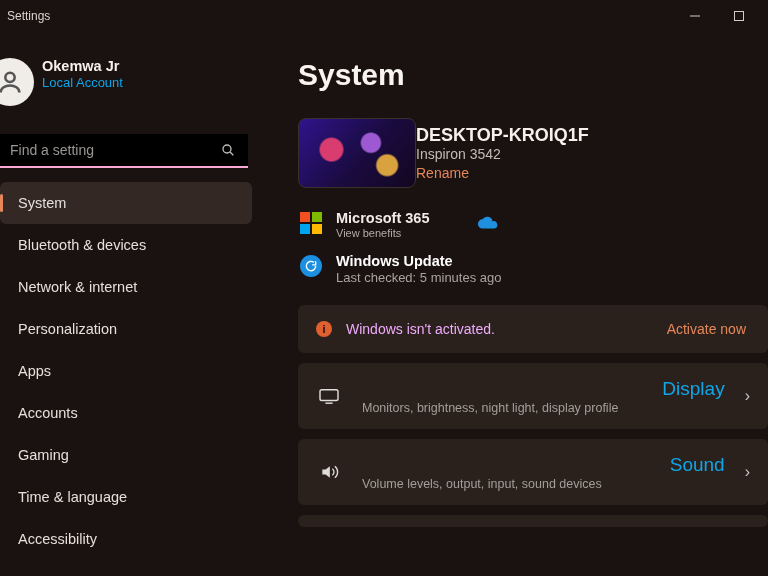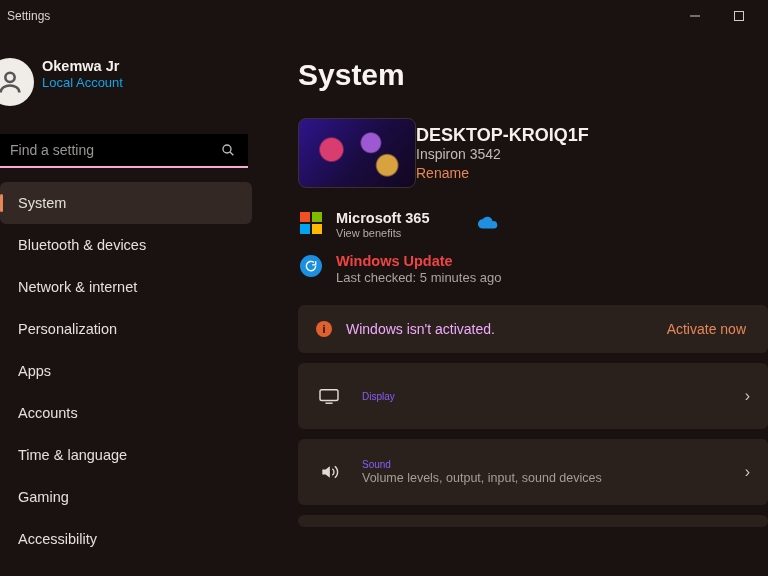--- a/index.html
+++ b/index.html
@@ -54,32 +54,32 @@
   .svc-title { font-size: 14.5px; font-weight: 600; color: #f0ece8; }
   .svc-sub   { font-size: 11px; color: #b0aca8; margin-top: 1px; }
   .dot { display:inline-block; width:6px; height:6px; border-radius:50%; background:#e06030; margin-right:6px; vertical-align:middle; }
 
   .m365 { display:grid; grid-template-columns:10px 10px; grid-template-rows:10px 10px; gap:2px; }
   .m365 span:nth-child(1){background:#f25022;} .m365 span:nth-child(2){background:#7fba00;}
   .m365 span:nth-child(3){background:#00a4ef;} .m365 span:nth-child(4){background:#ffb900;}
 
   .updateblock { display:flex; gap:14px; align-items:flex-start; margin-bottom: 20px; padding-left:2px;}
   .updicon { width:22px; height:22px; border-radius:50%; background:#1b8fe0; display:flex; align-items:center; justify-content:center; margin-top:2px;}
-  .upd-title { font-size:14.5px; font-weight:600; color:#ef4444;}
+  .upd-title { font-size:14.5px; font-weight:600; color:#ffffff;}
   .upd-sub { font-size:13px; color:#a8a4a0; margin-top:1px;}
 
   .banner, .card { background:#2a211d; border-radius:6px; margin-right:0; margin-bottom:10px; display:flex; align-items:center; padding:0 18px; }
   .banner { height:48px; gap:14px; }
   .banner-text { font-size:14px; color:#f0abfc; flex:1; }
   .banner-link { font-size:14px; color:#e6875a; padding-right:4px; }
 
   .card { height:66px; gap:20px; }
   .card-icon { width:26px; display:flex; justify-content:center; }
   .card-body { flex:1; }
-  .card-title { font-size:10px; color:#8b5cf6; }
+  .card-title { font-size:19px; color:#0ea5e9;text-align:right; }
   .card-sub { font-size:12.5px; color:#a49e98; margin-top:1px; }
   .chev { color:#c8c4c0; }
 
   .info-icon { width:16px; height:16px; border-radius:50%; background:#e06030; color:#1a100c; font-size:11px; font-weight:700; display:flex; align-items:center; justify-content:center; }
 </style>
 </head>
 <body>
 
 <div class="titlebar">
   <span>Settings</span>
@@ -134,24 +134,24 @@
       <div class="nav-item">
           <span>Personalization</span>
         </div>
       <div class="nav-item">
           <span>Apps</span>
         </div>
       <div class="nav-item">
           <span>Accounts</span>
         </div>
       <div class="nav-item">
+          <span>Gaming</span>
+        </div>
+      <div class="nav-item">
           <span>Time &amp; language</span>
-        </div>
-      <div class="nav-item">
-          <span>Gaming</span>
         </div>
       <div class="nav-item">
           <span>Accessibility</span>
         </div>
     </nav>
   </aside>
 
   <main class="main">
     <h1 class="page-title">System</h1>
 
@@ -209,20 +209,21 @@
 
     <div class="card">
       <div class="card-icon">
         <svg width="22" height="18" viewBox="0 0 24 20" fill="none" stroke="#e0dcd8" stroke-width="1.6">
             <rect x="2" y="3" width="20" height="12" rx="2"></rect>
             <line x1="8" y1="18" x2="16" y2="18"></line>
           </svg>
       </div>
       <div class="card-body">
         <div class="card-title">Display</div>
+        <div class="card-sub">Monitors, brightness, night light, display profile</div>
       </div>
       <div class="chev">›</div>
     </div>
 
     <div class="card">
       <div class="card-icon">
         <svg width="22" height="20" viewBox="0 0 24 24" fill="none" stroke="#e0dcd8" stroke-width="1.6">
             <polygon points="4 9 8 9 13 5 13 19 8 15 4 15 4 9" fill="#e0dcd8" stroke="none"></polygon>
             <path d="M16 8a5 5 0 0 1 0 8"></path>
             <path d="M19 5a9 9 0 0 1 0 14"></path>

